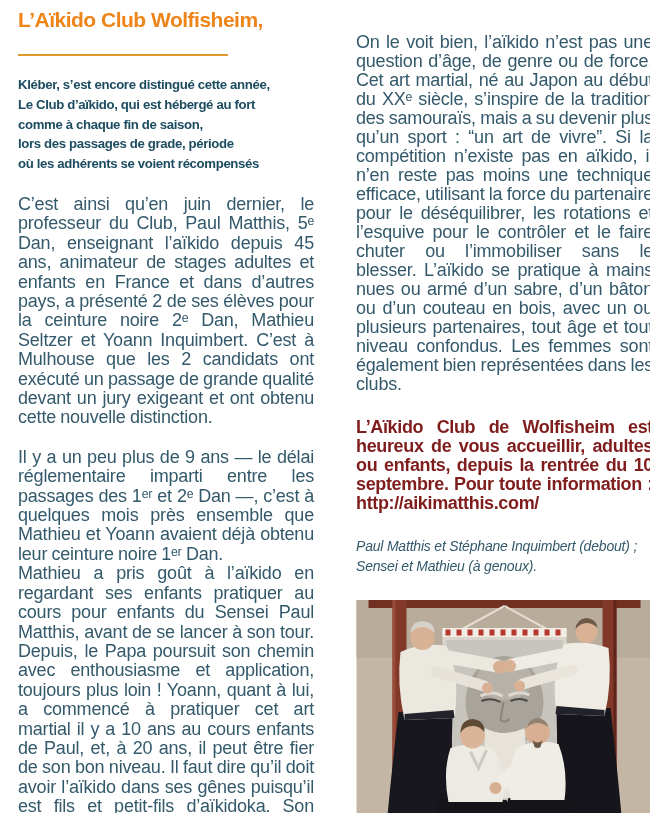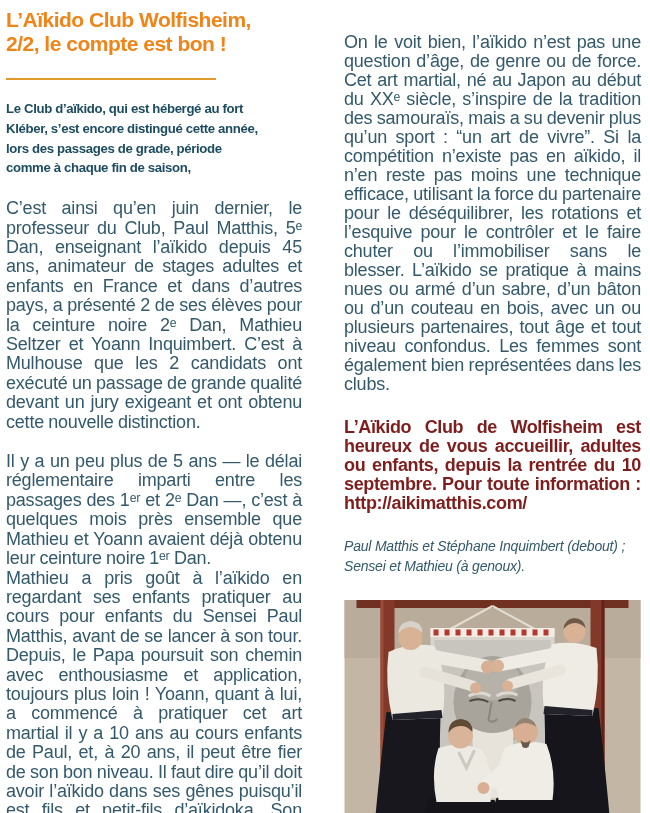--- a/index.html
+++ b/index.html
@@ -4,21 +4,21 @@
 <style>
   html,body{margin:0;padding:0;background:#ffffff;}
   body{
     width:650px;height:813px;overflow:hidden;
     font-family:"Liberation Sans",sans-serif;
     -webkit-font-smoothing:antialiased;
   }
   .page{
     position:relative;box-sizing:border-box;
     width:650px;height:813px;
-    padding:8px 5px 0 6px;
+    padding:8px 5px 0 18px;
     display:flex;
   }
   .col{box-sizing:border-box;}
   .col-left{width:296px;flex:none;}
   .col-right{width:297px;flex:none;margin-left:42px;padding-top:25px;}
 
   h1.title{
     margin:0;color:#ef8418;
     font-size:21px;line-height:24px;font-weight:bold;
     letter-spacing:-0.5px;
@@ -59,34 +59,34 @@
   }
 </style>
 </head>
 <body>
 
 <div class="page">
 
   <div class="col col-left">
     <h1 class="title">
       <span class="title-line">L’Aïkido Club Wolfisheim,</span>
-      <span class="title-line">2/2, le compte est bon !</span>
     </h1>
 
     <div class="rule"></div>
 
     <p class="intro">
+      <span class="intro-line">Kléber, s’est encore distingué cette année,</span>
       <span class="intro-line">Le Club d’aïkido, qui est hébergé au fort</span>
-      <span class="intro-line">Kléber, s’est encore distingué cette année,</span>
+      <span class="intro-line">comme à chaque fin de saison,</span>
       <span class="intro-line">lors des passages de grade, période</span>
-      <span class="intro-line">comme à chaque fin de saison,</span>
+      <span class="intro-line">où les adhérents se voient récompensés</span>
     </p>
 
     <p class="body-p">C’est ainsi qu’en juin dernier, le professeur du Club, Paul Matthis, 5ᵉ Dan, enseignant l’aïkido depuis 45 ans, animateur de stages adultes et enfants en France et dans d’autres pays, a présenté 2 de ses élèves pour la ceinture noire 2ᵉ Dan, Mathieu Seltzer et Yoann Inquimbert. C’est à Mulhouse que les 2 candidats ont exécuté un passage de grande qualité devant un jury exigeant et ont obtenu cette nouvelle distinction.</p>
-    <p class="body-p no-gap">Il y a un peu plus de 5 ans — le délai réglementaire imparti entre les passages des 1ᵉʳ et 2ᵉ Dan —, c’est à quelques mois près ensemble que Mathieu et Yoann avaient déjà obtenu leur ceinture noire 1ᵉʳ Dan.</p>
+    <p class="body-p no-gap">Il y a un peu plus de 9 ans — le délai réglementaire imparti entre les passages des 1ᵉʳ et 2ᵉ Dan —, c’est à quelques mois près ensemble que Mathieu et Yoann avaient déjà obtenu leur ceinture noire 1ᵉʳ Dan.</p>
     <p class="body-p last-p">Mathieu a pris goût à l’aïkido en regardant ses enfants pratiquer au cours pour enfants du Sensei Paul Matthis, avant de se lancer à son tour. Depuis, le Papa poursuit son chemin avec enthousiasme et application, toujours plus loin ! Yoann, quant à lui, a commencé à pratiquer cet art martial il y a 10 ans au cours enfants de Paul, et, à 20 ans, il peut être fier de son bon niveau. Il faut dire qu’il doit avoir l’aïkido dans ses gênes puisqu’il est fils et petit-fils d’aïkidoka. Son père, Stéphane Inquimbert, est d’ailleurs l’assistant du Maître Matthis au sein du Club.</p>
   </div>
 
   <div class="col col-right">
     <p class="body-p">On le voit bien, l’aïkido n’est pas une question d’âge, de genre ou de force. Cet art martial, né au Japon au début du XXᵉ siècle, s’inspire de la tradition des samouraïs, mais a su devenir plus qu’un sport : “un art de vivre”. Si la compétition n’existe pas en aïkido, il n’en reste pas moins une technique efficace, utilisant la force du partenaire pour le déséquilibrer, les rotations et l’esquive pour le contrôler et le faire chuter ou l’immobiliser sans le blesser. L’aïkido se pratique à mains nues ou armé d’un sabre, d’un bâton ou d’un couteau en bois, avec un ou plusieurs partenaires, tout âge et tout niveau confondus. Les femmes sont également bien représentées dans les clubs.</p>
 
     <p class="body-p highlight-p">L’Aïkido Club de Wolfisheim est heureux de vous accueillir, adultes ou enfants, depuis la rentrée du 10 septembre. Pour toute information : http://aikimatthis.com/</p>
 
     <p class="caption">Paul Matthis et Stéphane Inquimbert (debout) ; Sensei et Mathieu (à genoux).</p>
 

